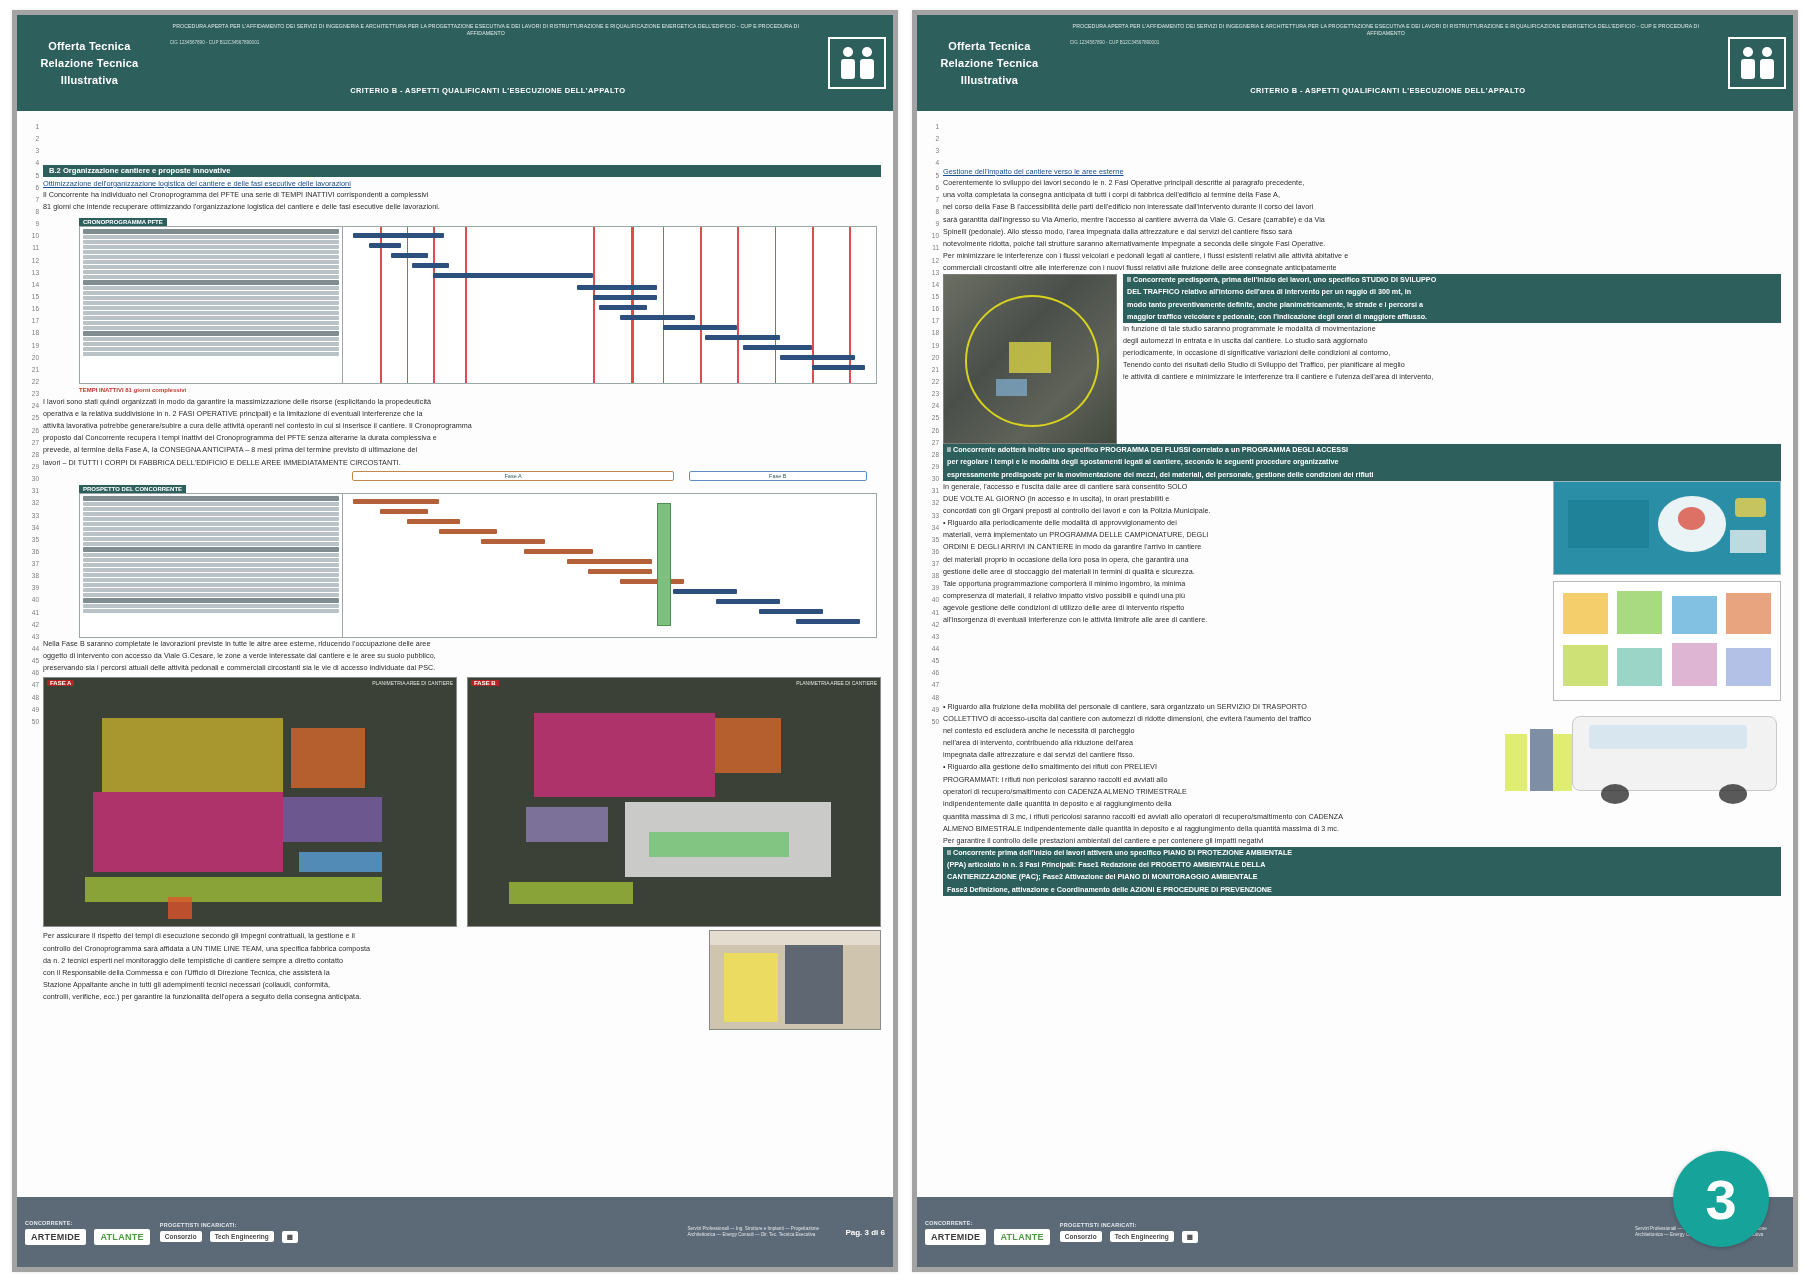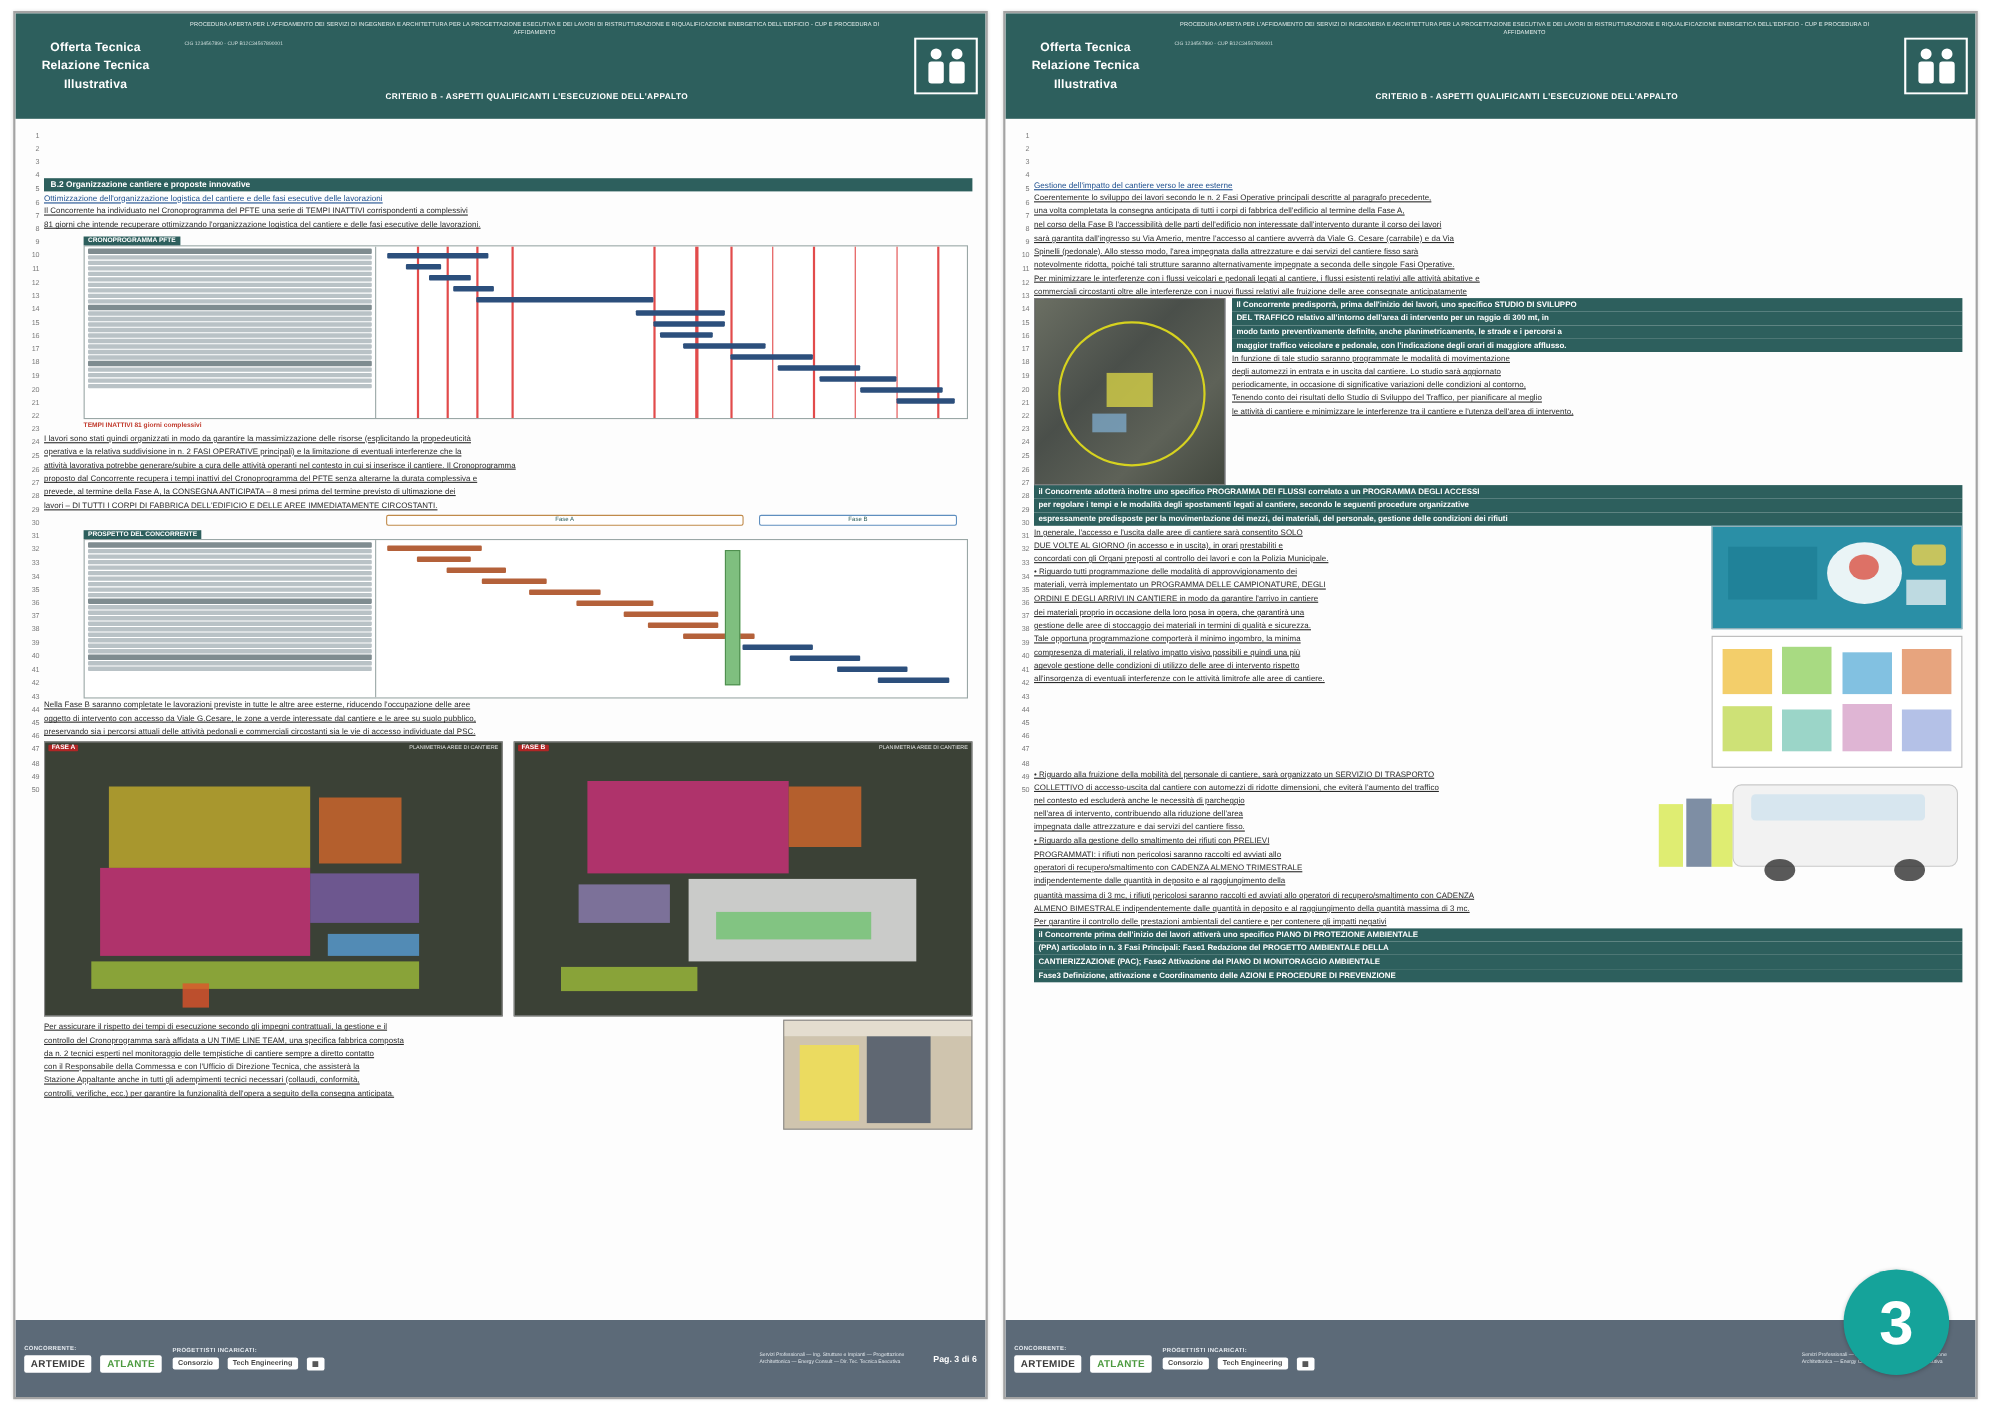--- a/index.html
+++ b/index.html
@@ -15,21 +15,21 @@
     display:flex;
     gap:14px;
     padding:10px 12px 8px 12px;
     box-sizing:border-box;
     background:#ffffff;
   }
   .page{
     position:relative;
     flex:1 1 0;
     background:#fdfdfd;
-    border:2px solid #a3a3a3;
+    border:5px solid #a3a3a3;
     box-sizing:border-box;
     display:flex;
     flex-direction:column;
     overflow:hidden;
     box-shadow:0 0 3px rgba(0,0,0,.12);
   }
 
   
   .hdr{
     height:96px;
@@ -104,21 +104,21 @@
   
   .tl{
     height:12.15px;
     display:flex;align-items:center;
     font-size:7.2px;
     color:#2a2a2a;
     letter-spacing:.05px;
     white-space:nowrap;
     overflow:hidden;
   }
-  .tl.j{display:block;line-height:12.15px;text-decoration:underline;}
+  .tl.j{display:block;line-height:12.15px;}
 
   .banner{
     background:#2d5f5d;color:#fff;font-weight:bold;font-size:7.6px;
     padding:2px 6px;box-sizing:border-box;height:12.15px;line-height:8px;
     display:flex;align-items:center;
     margin-bottom:0;
   }
   .subhead{
     color:#1d4f8f;font-weight:normal;font-size:7.4px;text-decoration:underline;
     height:12.15px;display:flex;align-items:center;
@@ -620,21 +620,21 @@
 
         <div class="hl-line">il Concorrente adotterà inoltre uno specifico PROGRAMMA DEI FLUSSI correlato a un PROGRAMMA DEGLI ACCESSI</div>
         <div class="hl-line">per regolare i tempi e le modalità degli spostamenti legati al cantiere, secondo le seguenti procedure organizzative</div>
         <div class="hl-line">espressamente predisposte per la movimentazione dei mezzi, dei materiali, del personale, gestione delle condizioni dei rifiuti</div>
 
         <div style="display:flex;gap:6px;">
           <div style="flex:1;min-width:0;">
             <div class="tl j">In generale, l'accesso e l'uscita dalle aree di cantiere sarà consentito SOLO</div>
             <div class="tl j">DUE VOLTE AL GIORNO (in accesso e in uscita), in orari prestabiliti e</div>
             <div class="tl j">concordati con gli Organi preposti al controllo dei lavori e con la Polizia Municipale.</div>
-            <div class="tl j">• Riguardo tutti programmazione delle modalità di approvvigionamento dei</div>
+            <div class="tl j">• Riguardo alla periodicamente delle modalità di approvvigionamento dei</div>
             <div class="tl j">materiali, verrà implementato un PROGRAMMA DELLE CAMPIONATURE, DEGLI</div>
             <div class="tl j">ORDINI E DEGLI ARRIVI IN CANTIERE in modo da garantire l'arrivo in cantiere</div>
             <div class="tl j">dei materiali proprio in occasione della loro posa in opera, che garantirà una</div>
             <div class="tl j">gestione delle aree di stoccaggio dei materiali in termini di qualità e sicurezza.</div>
             <div class="tl j">Tale opportuna programmazione comporterà il minimo ingombro, la minima</div>
             <div class="tl j">compresenza di materiali, il relativo impatto visivo possibili e quindi una più</div>
             <div class="tl j">agevole gestione delle condizioni di utilizzo delle aree di intervento rispetto</div>
             <div class="tl j">all'insorgenza di eventuali interferenze con le attività limitrofe alle aree di cantiere.</div>
           </div>
           <div style="width:228px;flex:0 0 228px;">

